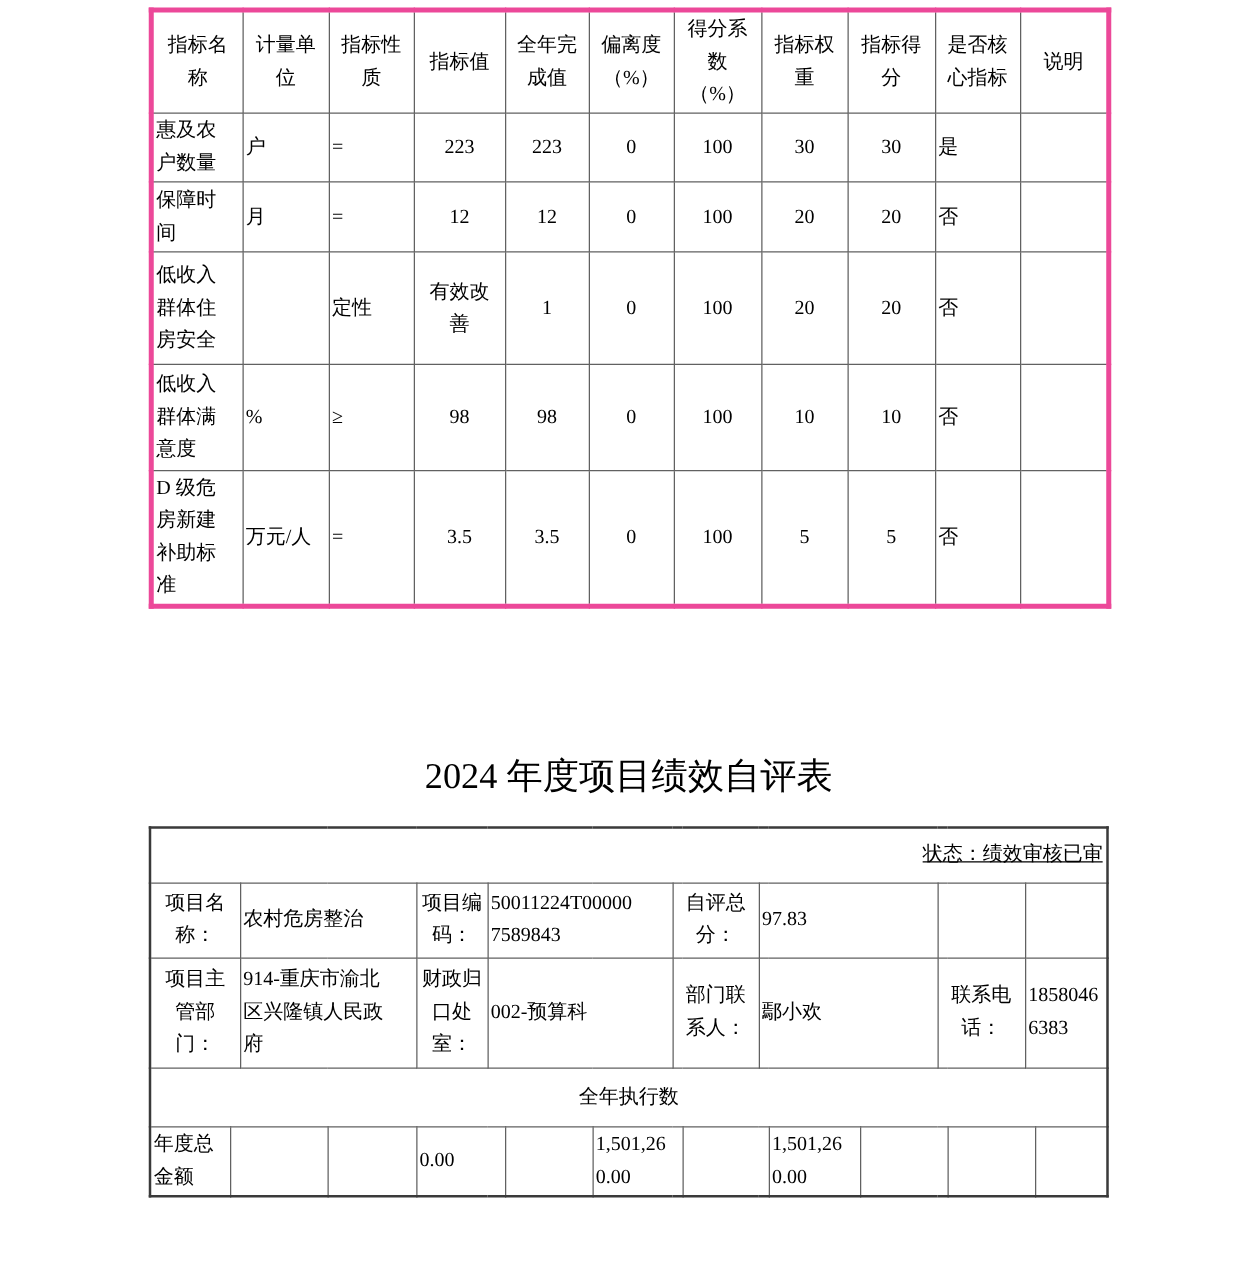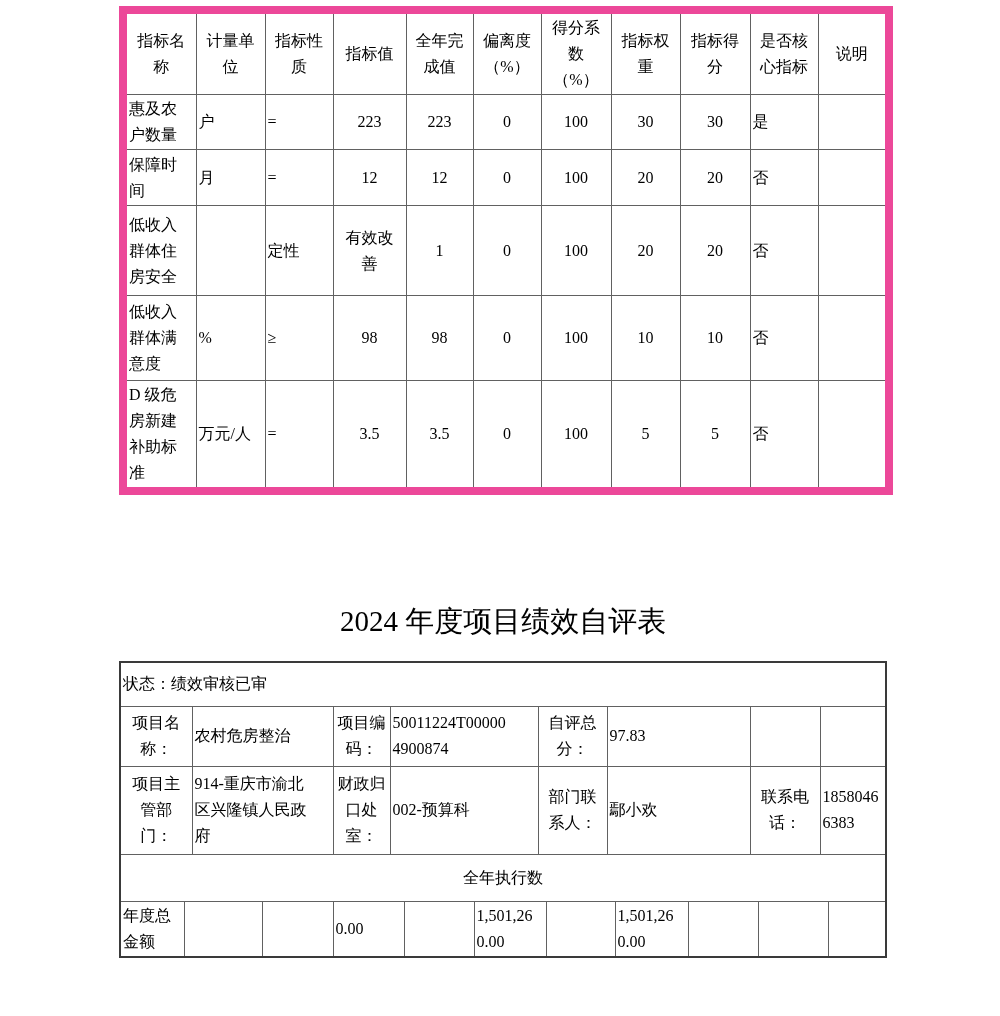--- a/index.html
+++ b/index.html
@@ -1,27 +1,27 @@
 <!DOCTYPE html>
 <html><head>
 <meta charset="utf-8">
 <style>
   html,body{margin:0;padding:0;background:#ffffff;}
   .page{position:relative;width:1000px;height:1016px;background:#ffffff;overflow:hidden;
         font-family:"Liberation Serif","DejaVu Serif",serif;color:#000;}
   table{border-collapse:collapse;table-layout:fixed;position:absolute;background:#fff;}
   td{border:1px solid #616161;font-size:16px;line-height:26px;vertical-align:middle;
      white-space:pre-wrap;word-wrap:break-word;overflow:hidden;padding:1px 2px;}
-  .t1{left:119px;top:6px;width:768px;border:8px solid #ec4899;}
+  .t1{left:119px;top:6px;width:768px;border:4px solid #ec4899;}
   .t2{left:119px;top:661px;width:768px;border:2px solid #3a3a3a;}
   .hdr td{text-align:center;}
   .l{text-align:left;}
   .r{text-align:center;}
   .c{text-align:center;}
-  .status-cell{padding-right:3px;}
+  .status-cell{text-align:right;padding-right:3px;text-decoration:underline;}
   .doc-title{position:absolute;left:120px;top:599px;width:766px;text-align:center;
              font-size:29px;font-weight:normal;line-height:44px;}
 </style>
 </head>
 <body>
 
 <div class="page">
 
   <table class="t1">
     <colgroup>
@@ -165,21 +165,21 @@
         <tr style="height:44px">
       <td colspan="17" class="status-cell">状态：绩效审核已审</td>
     </tr>
     <tr style="height:60px">
       <td colspan="2" class="c">项目名
 称：</td>
       <td colspan="2" class="l">农村危房整治</td>
       <td colspan="1" class="c">项目编
 码：</td>
       <td colspan="3" class="l">50011224T00000
-4900874</td>
+7589843</td>
       <td colspan="2" class="c">自评总
 分：</td>
       <td colspan="3" class="l">97.83</td>
       <td colspan="2" class="l"></td>
       <td colspan="2" class="l"></td>
     </tr>
     <tr style="height:88px">
       <td colspan="2" class="c">项目主
 管部
 门：</td>

